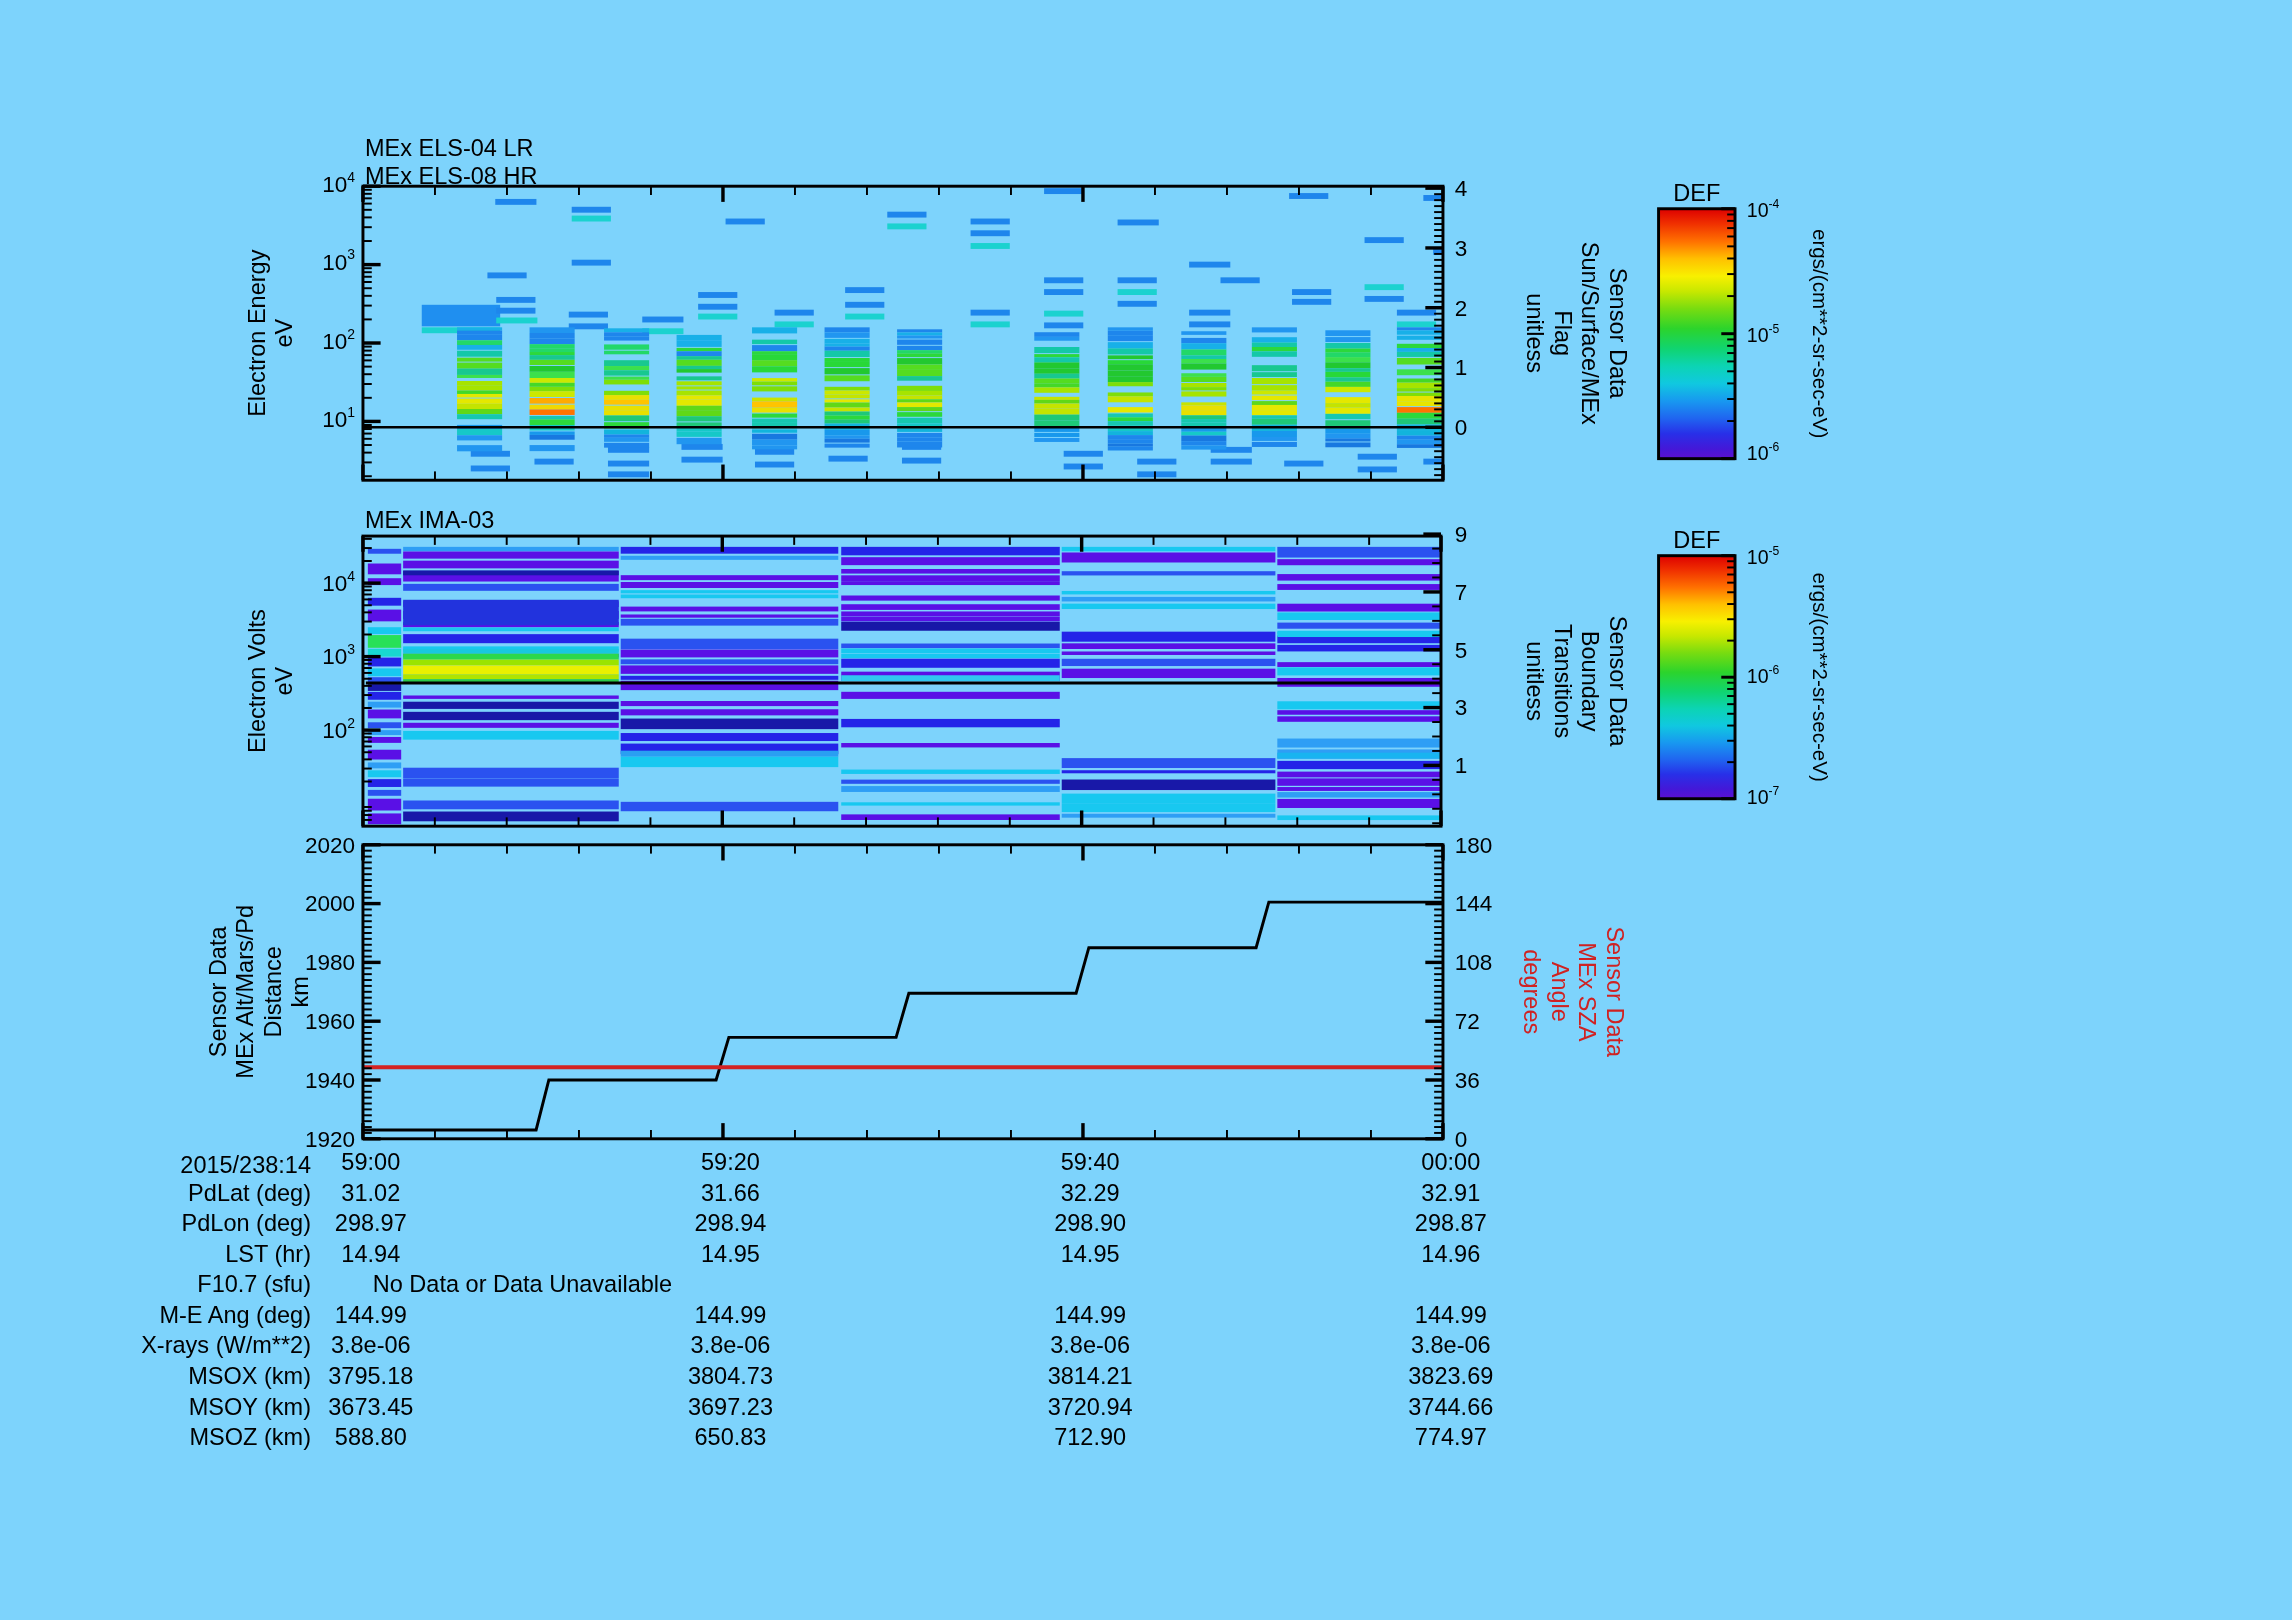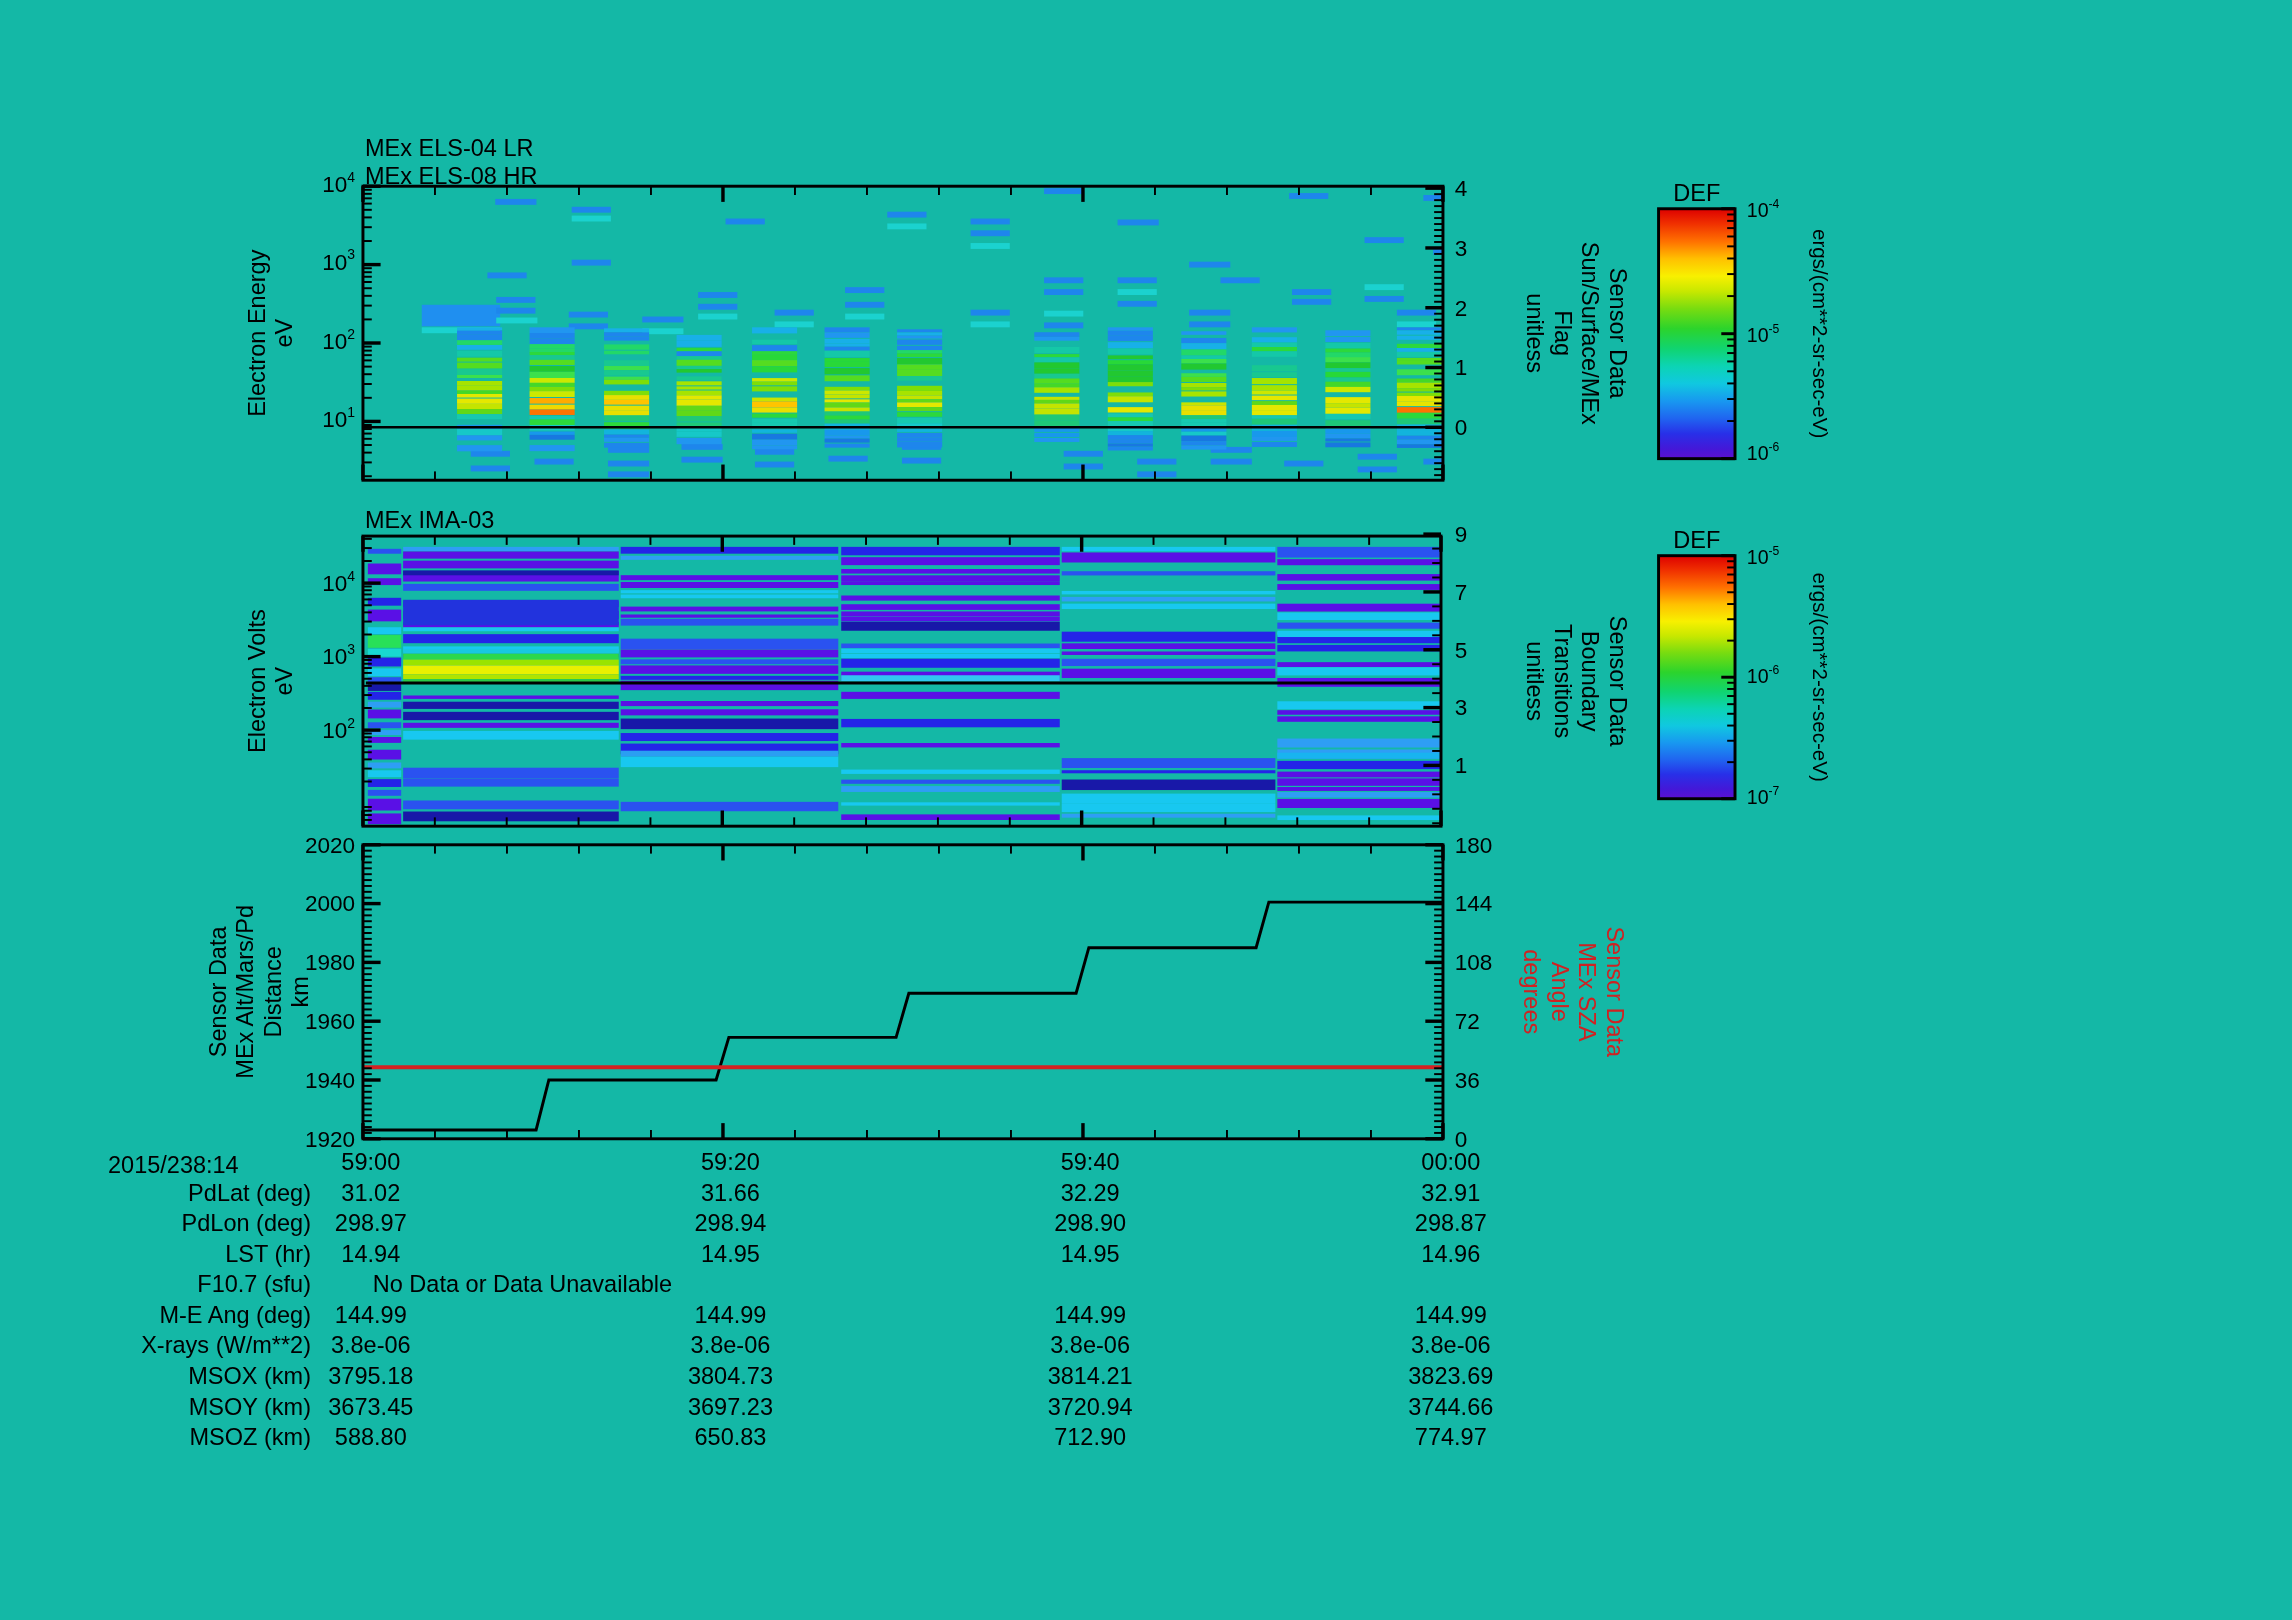--- a/index.html
+++ b/index.html
@@ -1,22 +1,22 @@
 <!DOCTYPE html>
 <html><head>
 <meta charset="utf-8">
 <style>
   html,body{margin:0;padding:0;background:#fff}
-  #app{position:relative;width:2293px;height:1620px;background:#14b8a6;
+  #app{position:relative;width:2293px;height:1620px;background:#7dd3fc;
        font-family:"Liberation Sans", sans-serif;color:#000;overflow:hidden}
   .title{position:absolute;font-size:23.5px;white-space:nowrap}
   .t1{left:365px;top:135px}
   .t2{left:365px;top:163px}
   .t3{left:365px;top:507px}
-  .date{left:108px;top:1152px;width:193px;font-size:23.5px;position:absolute}
+  .date{left:118px;top:1152px;width:193px;text-align:right;font-size:23.5px;position:absolute}
   svg text{font-family:"Liberation Sans", sans-serif}
 </style>
 </head>
 <body>
 
 <div id="app">
   <div class="title t1">MEx ELS-04 LR</div>
   <div class="title t2">MEx ELS-08 HR</div>
   <div class="title t3">MEx IMA-03</div>
   <div class="date">2015/238:14</div>

